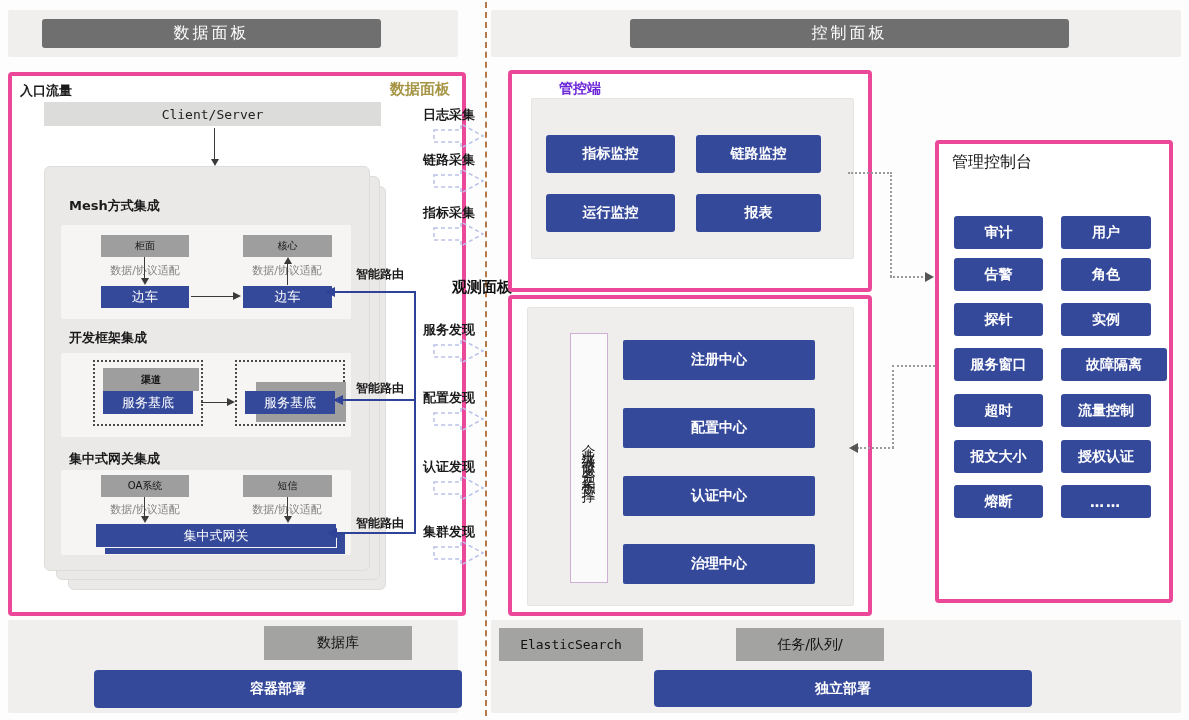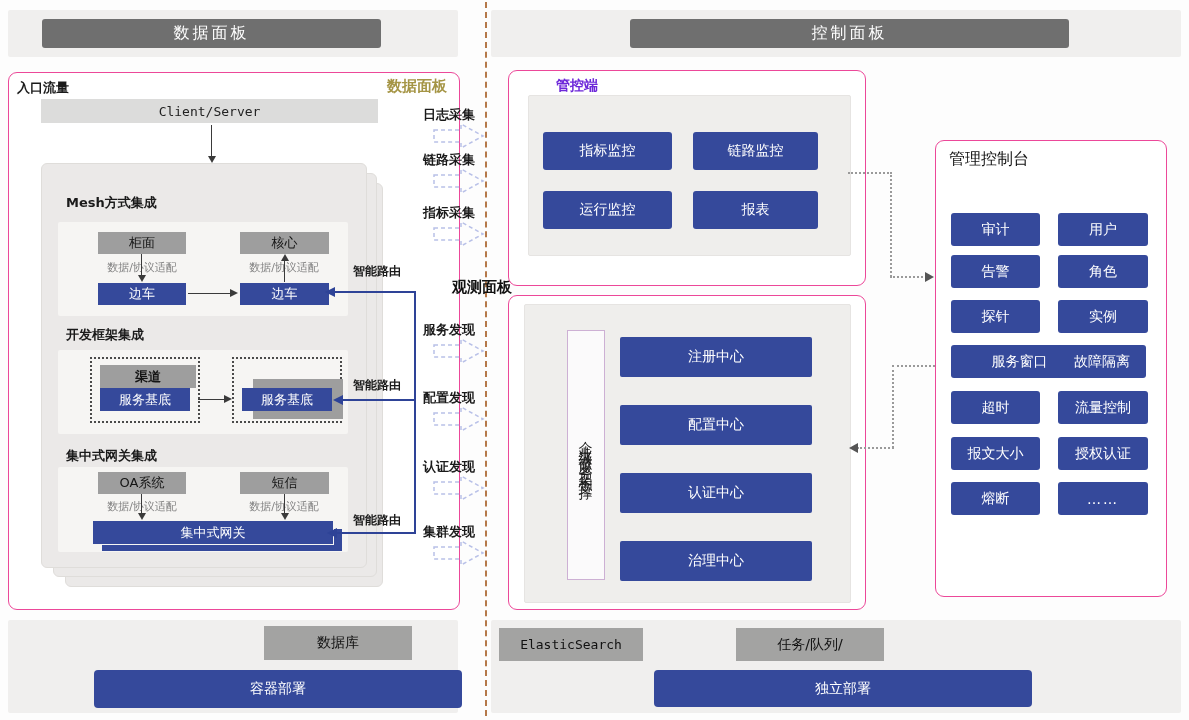--- a/index.html
+++ b/index.html
@@ -3,27 +3,27 @@
 <meta charset="utf-8">
 <style>
   html,body{margin:0;padding:0;background:#fff;}
   body{font-family:"DejaVu Sans","Liberation Sans",sans-serif;}
   .page{position:relative;width:1189px;height:720px;background:#fdfdfd;overflow:hidden;}
   .abs{position:absolute;}
   .band{background:#f0efee;border-radius:2px;}
   .hdr-btn{background:#6f6f6f;color:#fff;font-size:16px;letter-spacing:3px;
            display:flex;align-items:center;justify-content:center;border-radius:3px;}
   .divider{border-left:2px dashed #b5794a;}
-  .panel{background:#fff;border:1px solid #ec4899;border-radius:9px;}
+  .panel{background:#fff;border:4px solid #ec4899;border-radius:4px;}
   .graybox{background:#efeeec;border:1px solid #e6e4e2;border-radius:2px;}
   .card{background:#ebe9e8;border:1px solid #dfddda;border-radius:6px;}
   .innerbox{background:#f6f5f3;border-radius:2px;}
-  .node-gray{background:#9e9e9e;color:#141414;font-size:13px;display:flex;align-items:center;justify-content:center;}
+  .node-gray{background:#9e9e9e;color:#141414;font-size:10px;display:flex;align-items:center;justify-content:center;}
   .node-blue{background:#35499b;color:#fff;font-size:13px;display:flex;align-items:center;justify-content:center;}
-  .btn-blue{background:#35499b;color:#fff;display:flex;align-items:center;justify-content:center;border-radius:3px;}
+  .btn-blue{background:#35499b;color:#fff;display:flex;align-items:center;justify-content:center;border-radius:3px;font-weight:bold;}
   .sec-title{font-size:13px;color:#1a1a1a;font-weight:600;}
   .adapter{font-size:11px;color:#818181;text-align:center;}
   .flow-label{font-size:13px;font-weight:600;color:#1a1a1a;width:60px;}
   .smart{font-size:12px;font-weight:600;color:#1a1a1a;}
   .vline{width:1px;background:#3a3a3a;}
   .hline{height:1px;background:#3a3a3a;}
   .tri-down{width:0;height:0;border-left:4px solid transparent;border-right:4px solid transparent;border-top:7px solid #3a3a3a;}
   .tri-up{width:0;height:0;border-left:4px solid transparent;border-right:4px solid transparent;border-bottom:7px solid #3a3a3a;}
   .tri-right{width:0;height:0;border-top:4px solid transparent;border-bottom:4px solid transparent;border-left:8px solid #3a3a3a;}
   .bvline{width:2px;background:#2e4397;}
@@ -173,22 +173,22 @@
   </div>
 
   <div class="abs panel" style="left:935px;top:140px;width:230px;height:455px;">
     <div class="abs" style="left:13px;top:8px;font-size:16px;color:#111;">管理控制台</div>
     <div class="abs btn-blue" style="left:15px;top:72px;width:89px;height:33px;font-size:14px;">审计</div>
     <div class="abs btn-blue" style="left:122px;top:72px;width:90px;height:33px;font-size:14px;">用户</div>
     <div class="abs btn-blue" style="left:15px;top:114px;width:89px;height:33px;font-size:14px;">告警</div>
     <div class="abs btn-blue" style="left:122px;top:114px;width:90px;height:33px;font-size:14px;">角色</div>
     <div class="abs btn-blue" style="left:15px;top:159px;width:89px;height:33px;font-size:14px;">探针</div>
     <div class="abs btn-blue" style="left:122px;top:159px;width:90px;height:33px;font-size:14px;">实例</div>
-    <div class="abs btn-blue" style="left:15px;top:204px;width:89px;height:33px;font-size:14px;padding-left:24px;">服务窗口</div>
-    <div class="abs btn-blue" style="left:122px;top:204px;width:88px;height:33px;font-size:14px;">故障隔离</div>
+    <div class="abs btn-blue" style="left:15px;top:204px;width:89px;height:33px;font-size:14px;">服务窗口</div>
+    <div class="abs btn-blue" style="left:122px;top:204px;width:106px;height:33px;font-size:14px;">故障隔离</div>
     <div class="abs btn-blue" style="left:15px;top:250px;width:89px;height:33px;font-size:14px;">超时</div>
     <div class="abs btn-blue" style="left:122px;top:250px;width:90px;height:33px;font-size:14px;">流量控制</div>
     <div class="abs btn-blue" style="left:15px;top:296px;width:89px;height:33px;font-size:14px;">报文大小</div>
     <div class="abs btn-blue" style="left:122px;top:296px;width:90px;height:33px;font-size:14px;">授权认证</div>
     <div class="abs btn-blue" style="left:15px;top:341px;width:89px;height:33px;font-size:14px;">熔断</div>
     <div class="abs btn-blue" style="left:122px;top:341px;width:90px;height:33px;font-size:14px;letter-spacing:2px;">……</div>
   </div>
 
   <div class="abs dot-h" style="left:848px;top:172px;width:44px;"></div>
   <div class="abs dot-v" style="left:890px;top:172px;height:105px;"></div>

